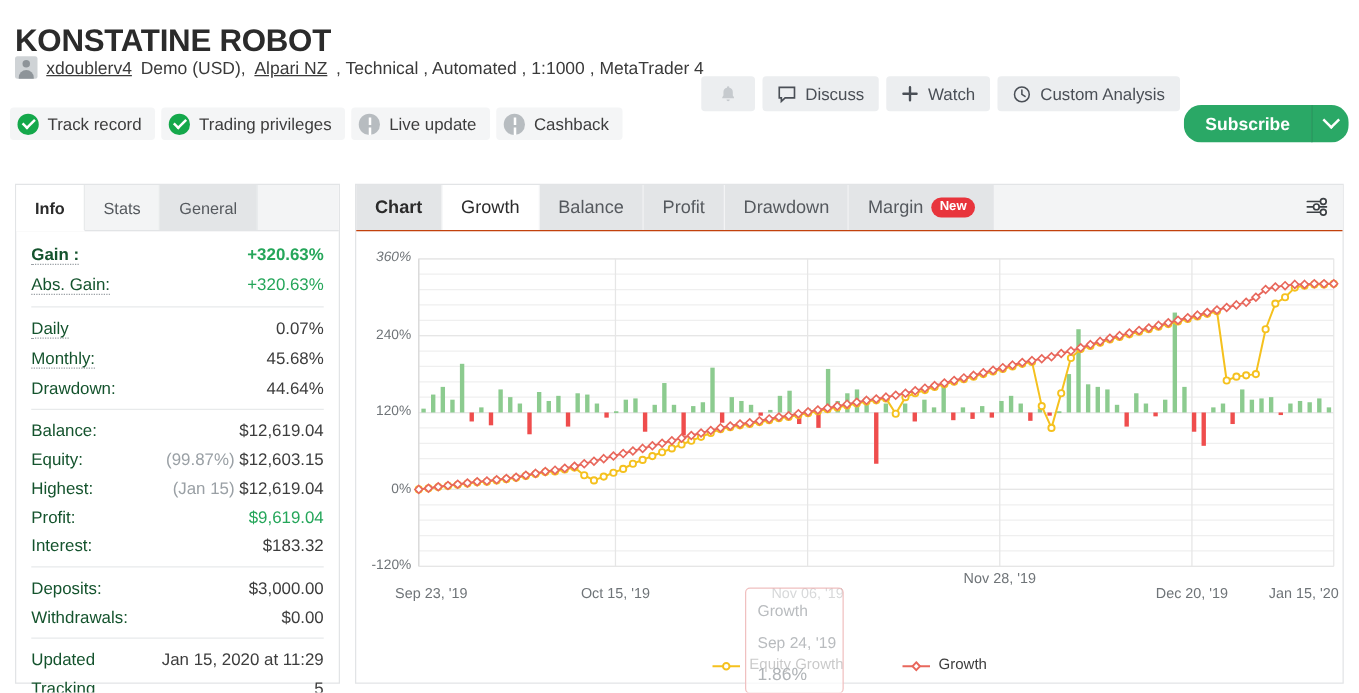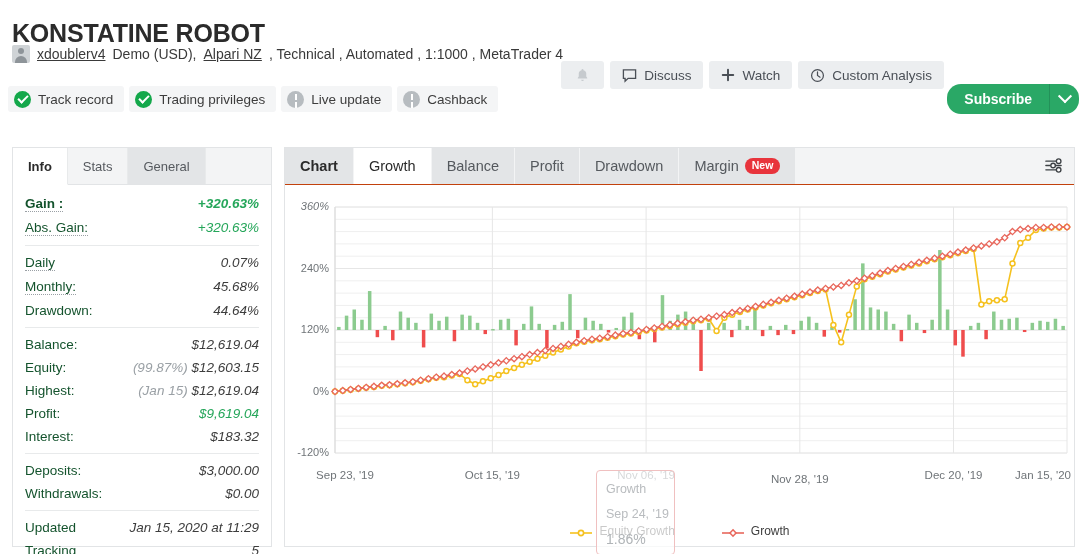--- a/index.html
+++ b/index.html
@@ -119,21 +119,21 @@
   .tab.active { background: #ffffff; color: #2b2b2b; font-weight: bold; border-bottom: 1px solid #fff; margin-bottom: -1px; }
   .tab.shaded { background: #e3e5e7; }
   .stats { padding: 0 12px; }
   .srow {
     display: flex; justify-content: space-between; align-items: baseline;
     font-size: 13.5px; padding: 4px 0; color: #3d3d3d;
   }
   .srow .k { color: #14532d; }
   .srow .k.dotted { border-bottom: 1px dotted #9aa0a5; cursor: help; }
   .srow .k.bold { font-weight: bold; }
-  .srow .v { color: #3d3d3d; text-align: center; font-style: italic; }
+  .srow .v { color: #3d3d3d; text-align: center; }
   .srow .v.green { color: #25a65a; font-weight: bold; }
   .srow .v.green-n { color: #25a65a; }
   .srow .v .muted { color: #9aa0a5; }
   .sdiv { height: 1px; background: #e8eaeb; margin: 5px 0; }
   .group-top { padding-top: 7px; }
 
   
   .panel-right {
     position: absolute; left: 284px; top: 147px;
     width: 791px; height: 400px;
@@ -696,21 +696,21 @@
           <div class="ylab" style="left: 0px; top: 15px; font-style: italic;">360%</div>
           <div class="ylab" style="left: 0px; top: 76.5px;">240%</div>
           <div class="ylab" style="left: 0px; top: 138px;">120%</div>
           <div class="ylab" style="left: 0px; top: 199.5px;">0%</div>
           <div class="ylab" style="left: 0px; top: 261px;">-120%</div>
         </div>
       <div id="xlabels">
           <div class="xlab" style="left: 60px; top: 284px;">Sep 23, '19</div>
           <div class="xlab" style="left: 207.38px; top: 284px;">Oct 15, '19</div>
           <div class="xlab" style="left: 361.1px; top: 284px;">Nov 06, '19</div>
-          <div class="xlab" style="left: 514.82px; top: 288px;">Nov 28, '19</div>
+          <div class="xlab" style="left: 514.82px; top: 272px;">Nov 28, '19</div>
           <div class="xlab" style="left: 668.54px; top: 284px;">Dec 20, '19</div>
           <div class="xlab" style="left: 758px; top: 284px;">Jan 15, '20</div>
         </div>
 
       <div class="legend">
         <div class="lg-item">
           <svg class="lg-mark" viewBox="0 0 24 10">
             <path d="M1 5h22" stroke="#f5c11e" stroke-width="1.6"></path>
             <circle cx="12" cy="5" r="2.6" fill="#fff" stroke="#f5c11e" stroke-width="1.6"></circle>
           </svg>

